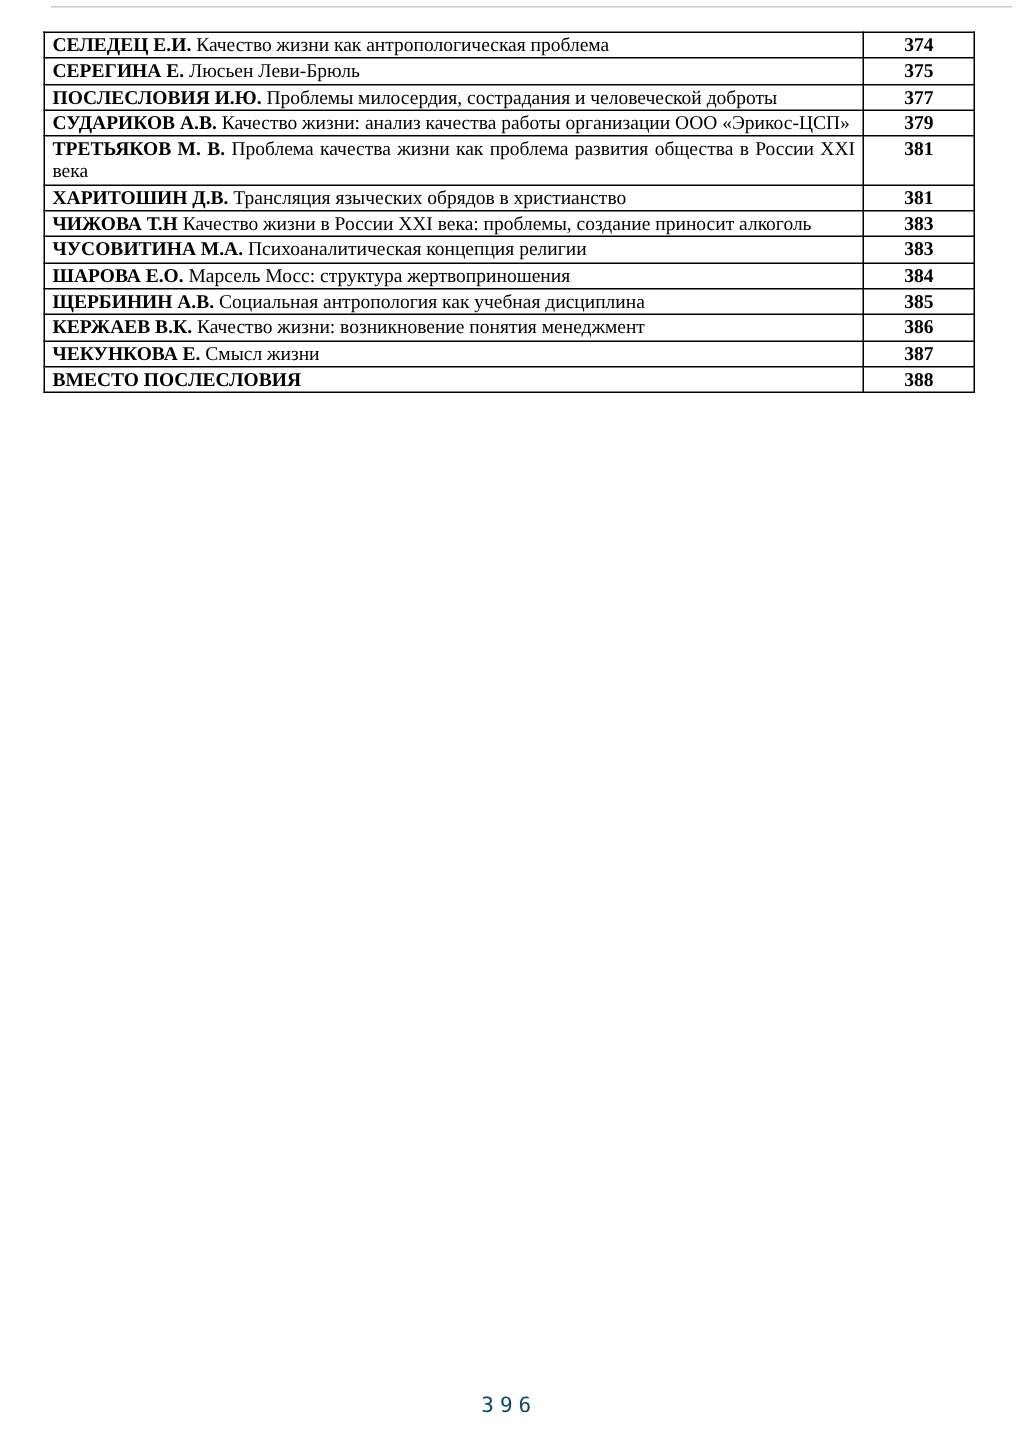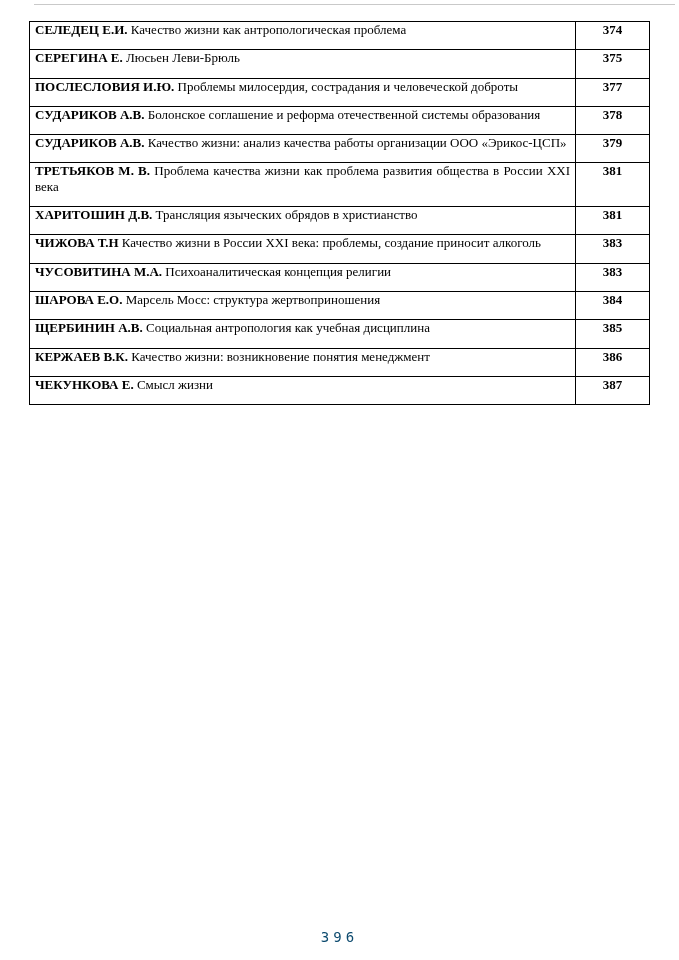--- a/index.html
+++ b/index.html
@@ -19,21 +19,21 @@
     position: absolute; left: 29px; top: 21px; width: 620px;
     border-collapse: collapse; table-layout: fixed;
   }
   .toc-table td {
     border: 1.6px solid #000;
     vertical-align: top;
     font-size: 13px;
     line-height: 15.3px;
   }
   td.c-entry {
-    padding: 0 5px 12px 5px;
+    padding: 0 5px 1px 5px;
     text-align: justify;
   }
   td.c-entry .author { font-weight: bold; }
   td.c-page {
     padding: 0 2px 1px 2px;
     font-weight: bold;
     text-align: center;
     margin-top: 24px;
   }
   .folio {
@@ -61,24 +61,20 @@
     </tr>
     <tr>
       <td class="c-entry"><span class="author">СЕРЕГИНА Е. </span><span class="title">Люсьен Леви-Брюль</span></td>
       <td class="c-page">375</td>
     </tr>
     <tr>
       <td class="c-entry"><span class="author">ПОСЛЕСЛОВИЯ И.Ю. </span><span class="title">Проблемы милосердия, сострадания и человеческой доброты</span></td>
       <td class="c-page">377</td>
     </tr>
     <tr>
-      <td class="c-entry"><span class="author">СУДАРИКОВ А.В. </span><span class="title">Болонское соглашение и реформа отечественной системы образования</span></td>
-      <td class="c-page">378</td>
-    </tr>
-    <tr>
       <td class="c-entry"><span class="author">СУДАРИКОВ А.В. </span><span class="title">Качество жизни: анализ качества работы организации ООО «Эрикос-ЦСП»</span></td>
       <td class="c-page">379</td>
     </tr>
     <tr>
       <td class="c-entry"><span class="author">ТРЕТЬЯКОВ М. В. </span><span class="title">Проблема качества жизни как проблема развития общества в России XXI века</span></td>
       <td class="c-page">381</td>
     </tr>
     <tr>
       <td class="c-entry"><span class="author">ХАРИТОШИН Д.В. </span><span class="title">Трансляция языческих обрядов в христианство</span></td>
       <td class="c-page">381</td>
@@ -100,16 +96,20 @@
       <td class="c-page">385</td>
     </tr>
     <tr>
       <td class="c-entry"><span class="author">КЕРЖАЕВ В.К. </span><span class="title">Качество жизни: возникновение понятия менеджмент</span></td>
       <td class="c-page">386</td>
     </tr>
     <tr>
       <td class="c-entry"><span class="author">ЧЕКУНКОВА Е. </span><span class="title">Смысл жизни</span></td>
       <td class="c-page">387</td>
     </tr>
+    <tr>
+      <td class="c-entry"><span class="author">ВМЕСТО ПОСЛЕСЛОВИЯ</span><span class="title"></span></td>
+      <td class="c-page">388</td>
+    </tr>
   </tbody>
 </table>
 
 <div class="folio">396</div>
 
 </body></html>

